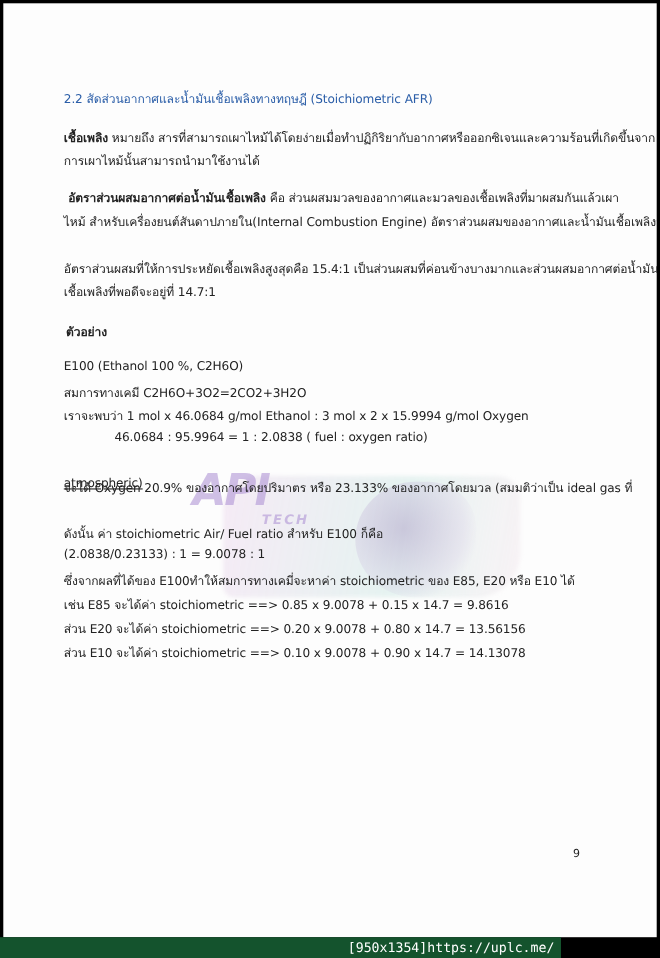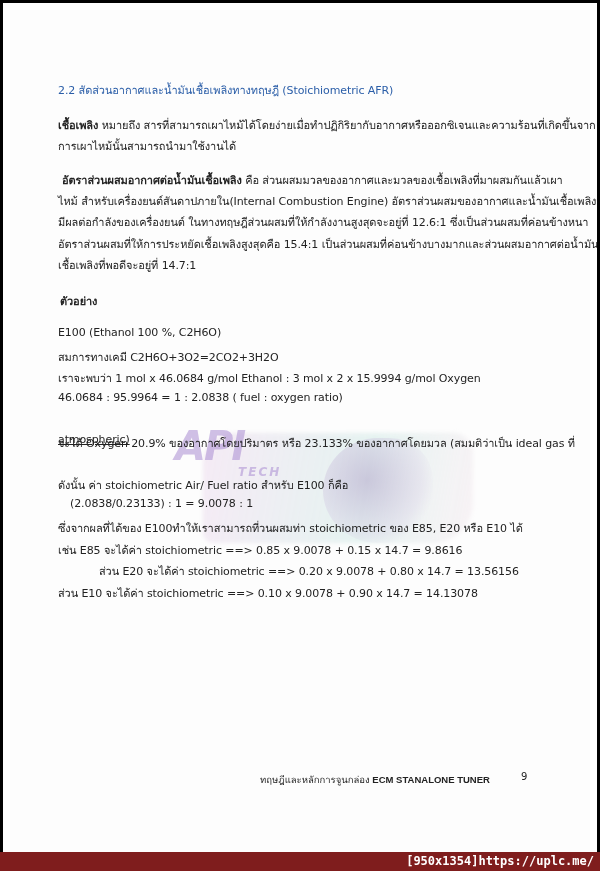--- a/index.html
+++ b/index.html
@@ -45,21 +45,21 @@
   .wm-tech {
     position: absolute; left: 95px; top: 42px; font-size: 12px; font-weight: bold;
     font-style: italic; color: rgba(170,140,210,0.55); letter-spacing: 2px;
   }
   .wm-rider {
     position: absolute; left: 180px; top: 15px; width: 110px; height: 105px;
     border-radius: 50% 40% 30% 50%;
     background: radial-gradient(circle at 40% 40%, rgba(150,120,180,0.35), rgba(200,180,220,0.2) 60%, transparent 75%);
   }
   .url-bar {
-    position: absolute; left: 0; top: 852px; width: 600px; height: 19px; background: #7f1d1d; font-weight: bold;
+    position: absolute; left: 0; top: 852px; width: 510px; height: 19px; background: #14532d;
   }
   .url-text {
     position: absolute; right: 6px; top: 2px; color: #fff; font-size: 12px;
     font-family: "DejaVu Sans Mono", monospace;
   }
 </style>
 </head>
 <body>
 
 <div class="page">
@@ -75,43 +75,39 @@
 
   <div class="line" style="top:113px;">
     <span class="bold">เชื้อเพลิง</span><span> หมายถึง สารที่สามารถเผาไหม้ได้โดยง่ายเมื่อทำปฏิกิริยากับอากาศหรือออกซิเจนและความร้อนที่เกิดขึ้นจาก</span>
   </div>
   <div class="line" style="top:168px; left:59px;">
     <span class="bold">อัตราส่วนผสมอากาศต่อน้ำมันเชื้อเพลิง</span><span> คือ ส่วนผสมมวลของอากาศและมวลของเชื้อเพลิงที่มาผสมกันแล้วเผา</span>
   </div>
 
   <div class="line" style="top:134px;">การเผาไหม้นั้นสามารถนำมาใช้งานได้</div>
   <div class="line" style="top:189px;">ไหม้ สำหรับเครื่องยนต์สันดาปภายใน(Internal Combustion Engine) อัตราส่วนผสมของอากาศและน้ำมันเชื้อเพลิงจะ</div>
-  <div class="line" style="top:210px;">มีผลต่อกำลังของเครื่องยนต์ ในทางทฤษฎีส่วนผสมที่ให้กำลังงานสูงสุดจะอยู่ที่ 12.6:1 ซึ่งเป็นส่วนผสมที่ค่อนข้างหนา</div>
   <div class="line" style="top:232px;">อัตราส่วนผสมที่ให้การประหยัดเชื้อเพลิงสูงสุดคือ 15.4:1 เป็นส่วนผสมที่ค่อนข้างบางมากและส่วนผสมอากาศต่อน้ำมัน</div>
   <div class="line" style="top:253px;text-align:center;">เชื้อเพลิงที่พอดีจะอยู่ที่ 14.7:1</div>
 
   <div class="line bold" style="top:289px; left:57px;">ตัวอย่าง</div>
 
   <div class="line" style="top:323px;">E100 (Ethanol 100 %, C2H6O)</div>
   <div class="line" style="top:345px;">สมการทางเคมี C2H6O+3O2=2CO2+3H2O</div>
   <div class="line" style="top:366px;">เราจะพบว่า 1 mol x 46.0684 g/mol Ethanol : 3 mol x 2 x 15.9994 g/mol Oxygen</div>
-  <div class="line" style="top:388px;">46.0684 : 95.9964 = 1 : 2.0838 ( fuel : oxygen ratio)</div>
+  <div class="line" style="top:388px;margin-left:46px;">46.0684 : 95.9964 = 1 : 2.0838 ( fuel : oxygen ratio)</div>
   <div class="line" style="top:431px;">จะได้ Oxygen 20.9% ของอากาศโดยปริมาตร หรือ 23.133% ของอากาศโดยมวล (สมมติว่าเป็น ideal gas ที่</div>
   <div class="line" style="top:430px;text-decoration:underline;">atmospheric)</div>
 
   <div class="line" style="top:473px;">ดังนั้น ค่า stoichiometric Air/ Fuel ratio สำหรับ E100 ก็คือ</div>
-  <div class="line" style="top:494px;margin-left:12px;">(2.0838/0.23133) : 1 = 9.0078 : 1</div>
-  <div class="line" style="top:516px;">ซึ่งจากผลที่ได้ของ E100ทำให้เราสามารถที่วนผสมท่า stoichiometric ของ E85, E20 หรือ E10 ได้</div>
+  <div class="line" style="top:494px;">(2.0838/0.23133) : 1 = 9.0078 : 1</div>
+  <div class="line" style="top:516px;">ซึ่งจากผลที่ได้ของ E100ทำให้สมการทางเคมี่จะหาค่า stoichiometric ของ E85, E20 หรือ E10 ได้</div>
   <div class="line" style="top:538px;">เช่น E85 จะได้ค่า stoichiometric ==&gt; 0.85 x 9.0078 + 0.15 x 14.7 = 9.8616</div>
-  <div class="line" style="top:559px;margin-left:41px;">ส่วน E20 จะได้ค่า stoichiometric ==&gt; 0.20 x 9.0078 + 0.80 x 14.7 = 13.56156</div>
+  <div class="line" style="top:559px;">ส่วน E20 จะได้ค่า stoichiometric ==&gt; 0.20 x 9.0078 + 0.80 x 14.7 = 13.56156</div>
   <div class="line" style="top:581px;">ส่วน E10 จะได้ค่า stoichiometric ==&gt; 0.10 x 9.0078 + 0.90 x 14.7 = 14.13078</div>
 
-  <div class="footer-text">
-    <span>ทฤษฎีและหลักการจูนกล่อง </span><span class="brand">ECM STANALONE TUNER</span>
-  </div>
   <div class="page-num">9</div>
 </div>
 
 <div class="url-bar">
   <div class="url-text">
     <span>[950x1354]</span><span>https://uplc.me/</span>
   </div>
 </div>
 
 </body></html>

